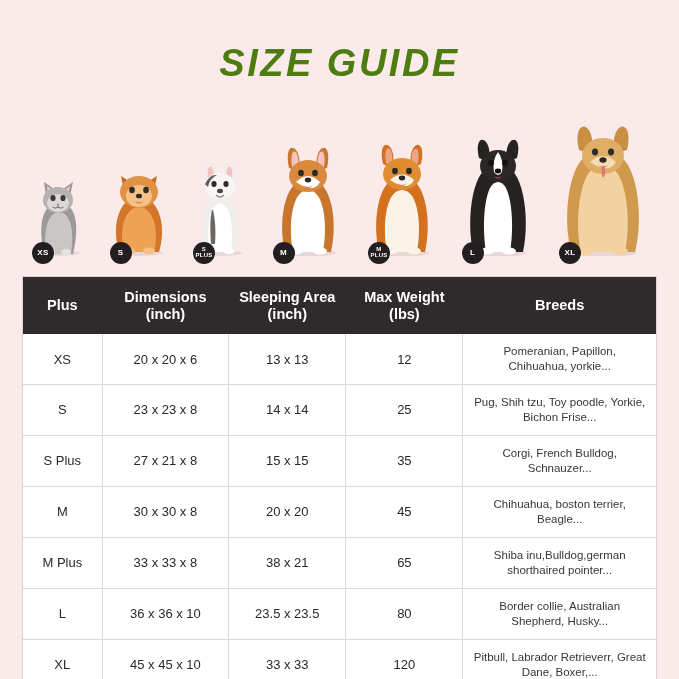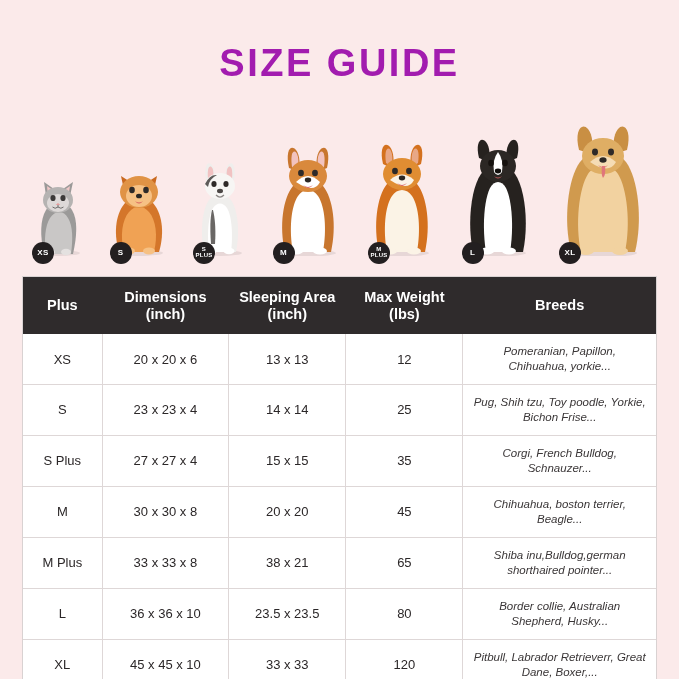--- a/index.html
+++ b/index.html
@@ -18,23 +18,24 @@
     position: relative;
     width: 679px;
     height: 679px;
     box-sizing: border-box;
   }
   .title {
     text-align: center;
     font-size: 38px;
     letter-spacing: 2.5px;
     font-weight: bold;
-    color: #a21caf;
+    color: #4d7c0f;
     padding-top: 44px;
     line-height: 1;
+    font-style: italic;
   }
 
   
   .pets {
     position: relative;
     height: 160px;
     margin: 18px 30px 0 30px;
     display: flex;
     align-items: flex-end;
     justify-content: space-between;
@@ -105,21 +106,20 @@
     background: #ffffff;
   }
   tbody td:last-child { border-right: none; }
   tbody tr:first-child td { border-top: none; }
   td.breeds {
     font-size: 11.5px;
     color: #3a3637;
     line-height: 1.3;
     padding-left: 10px;
     padding-right: 10px;
-    font-style: italic;
   }
   .col-size { width: 12.5%; }
   .col-dim { width: 20%; }
   .col-sleep { width: 18.5%; }
   .col-weight { width: 18.5%; }
   .col-breeds { width: 30.5%; }
 </style>
 </head>
 <body>
 
@@ -322,28 +322,28 @@
       <tbody>
         <tr>
           <td>XS</td>
           <td>20 x 20 x 6</td>
           <td>13 x 13</td>
           <td>12</td>
           <td class="breeds">Pomeranian, Papillon, Chihuahua, yorkie...</td>
         </tr>
         <tr>
           <td>S</td>
-          <td>23 x 23 x 4</td>
+          <td>23 x 23 x 8</td>
           <td>14 x 14</td>
           <td>25</td>
           <td class="breeds">Pug, Shih tzu, Toy poodle, Yorkie, Bichon Frise...</td>
         </tr>
         <tr>
           <td>S Plus</td>
-          <td>27 x 27 x 4</td>
+          <td>27 x 21 x 8</td>
           <td>15 x 15</td>
           <td>35</td>
           <td class="breeds">Corgi, French Bulldog, Schnauzer...</td>
         </tr>
         <tr>
           <td>M</td>
           <td>30 x 30 x 8</td>
           <td>20 x 20</td>
           <td>45</td>
           <td class="breeds">Chihuahua, boston terrier, Beagle...</td>

